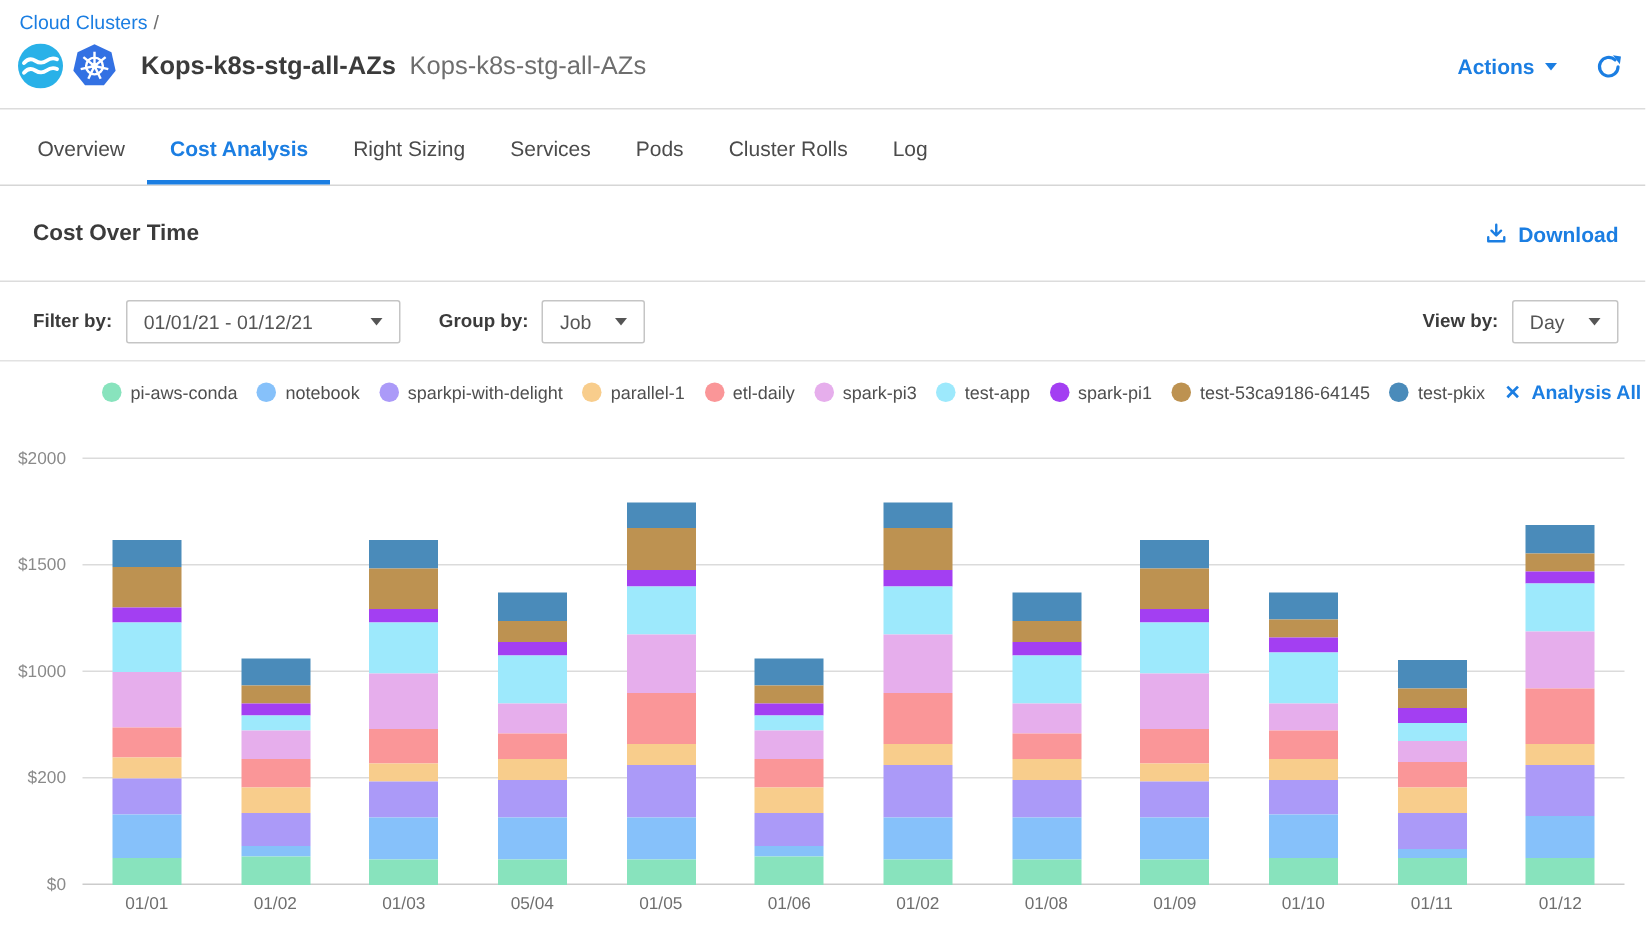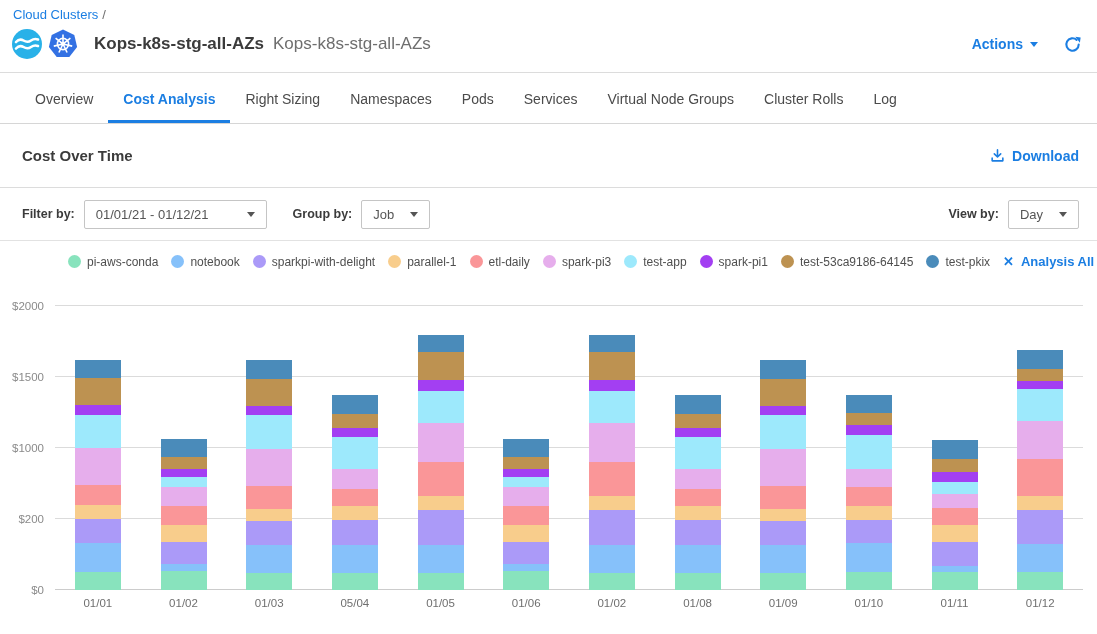--- a/index.html
+++ b/index.html
@@ -13,21 +13,21 @@
   .header-row { display:flex; align-items:center; padding:7px 16px 0 12px; }
   .logo { width:30px; height:30px; margin-right:6px; flex:0 0 auto; }
   .title { font-size:17px; font-weight:bold; color:#3b3b3b; margin-left:10px; }
   .subtitle { font-size:17px; color:#6e6e6e; margin-left:9px; }
   .header-right { margin-left:auto; display:flex; align-items:center; gap:26px; }
   .actions-btn { color:#1b7ee2; font-size:14px; font-weight:bold; display:flex; align-items:center; gap:7px; cursor:pointer; }
   .caret { width:0; height:0; border-left:4.5px solid transparent; border-right:4.5px solid transparent; border-top:5.5px solid currentColor; display:inline-block; }
   .divider1 { margin-top:13px; border-bottom:1px solid #dcdcdc; }
 
   
-  .tabs { display:flex; padding-left:20px; border-bottom:1px solid #d6d6d6; }
+  .tabs { display:flex; padding-left:10px; border-bottom:1px solid #d6d6d6; }
   .tab { padding:18px 15px 13px; font-size:14px; color:#4b4b4b; border-bottom:3px solid transparent; cursor:pointer; white-space:nowrap; }
   .tab.active { color:#1b7ee2; font-weight:bold; border-bottom-color:#1b7ee2; }
 
   
   .section-row { height:64px; display:flex; align-items:center; padding:0 18px 0 22px; border-bottom:1px solid #dcdcdc; }
   .section-title { font-size:15px; font-weight:bold; color:#3b3b3b; }
   .download { margin-left:auto; color:#1b7ee2; font-size:14px; font-weight:bold; display:flex; align-items:center; gap:7px; cursor:pointer; }
 
   
   .filter-row { height:53px; display:flex; align-items:center; padding:0 18px 0 22px; border-bottom:1px solid #e2e2e2; }
@@ -98,24 +98,22 @@
     </svg>
   </div>
 </div>
 
 <div class="divider1"></div>
 
 <div class="tabs">
     <div class="tab">Overview</div>
     <div class="tab active">Cost Analysis</div>
     <div class="tab">Right Sizing</div>
-    <div class="tab">Namespaces</div>
+    <div class="tab">Services</div>
     <div class="tab">Pods</div>
-    <div class="tab">Services</div>
-    <div class="tab">Virtual Node Groups</div>
     <div class="tab">Cluster Rolls</div>
     <div class="tab">Log</div>
   </div>
 
 <div class="section-row">
   <span class="section-title">Cost Over Time</span>
   <div class="download">
     <svg width="15" height="15" viewBox="0 0 16 16">
       <path d="M8 2 v7.2 M4.6 6.2 L8 9.6 L11.4 6.2 M2.3 10.8 v2.9 h11.4 v-2.9" fill="none" stroke="#1b7ee2" stroke-width="1.7" stroke-linecap="round" stroke-linejoin="round"></path>
     </svg>

